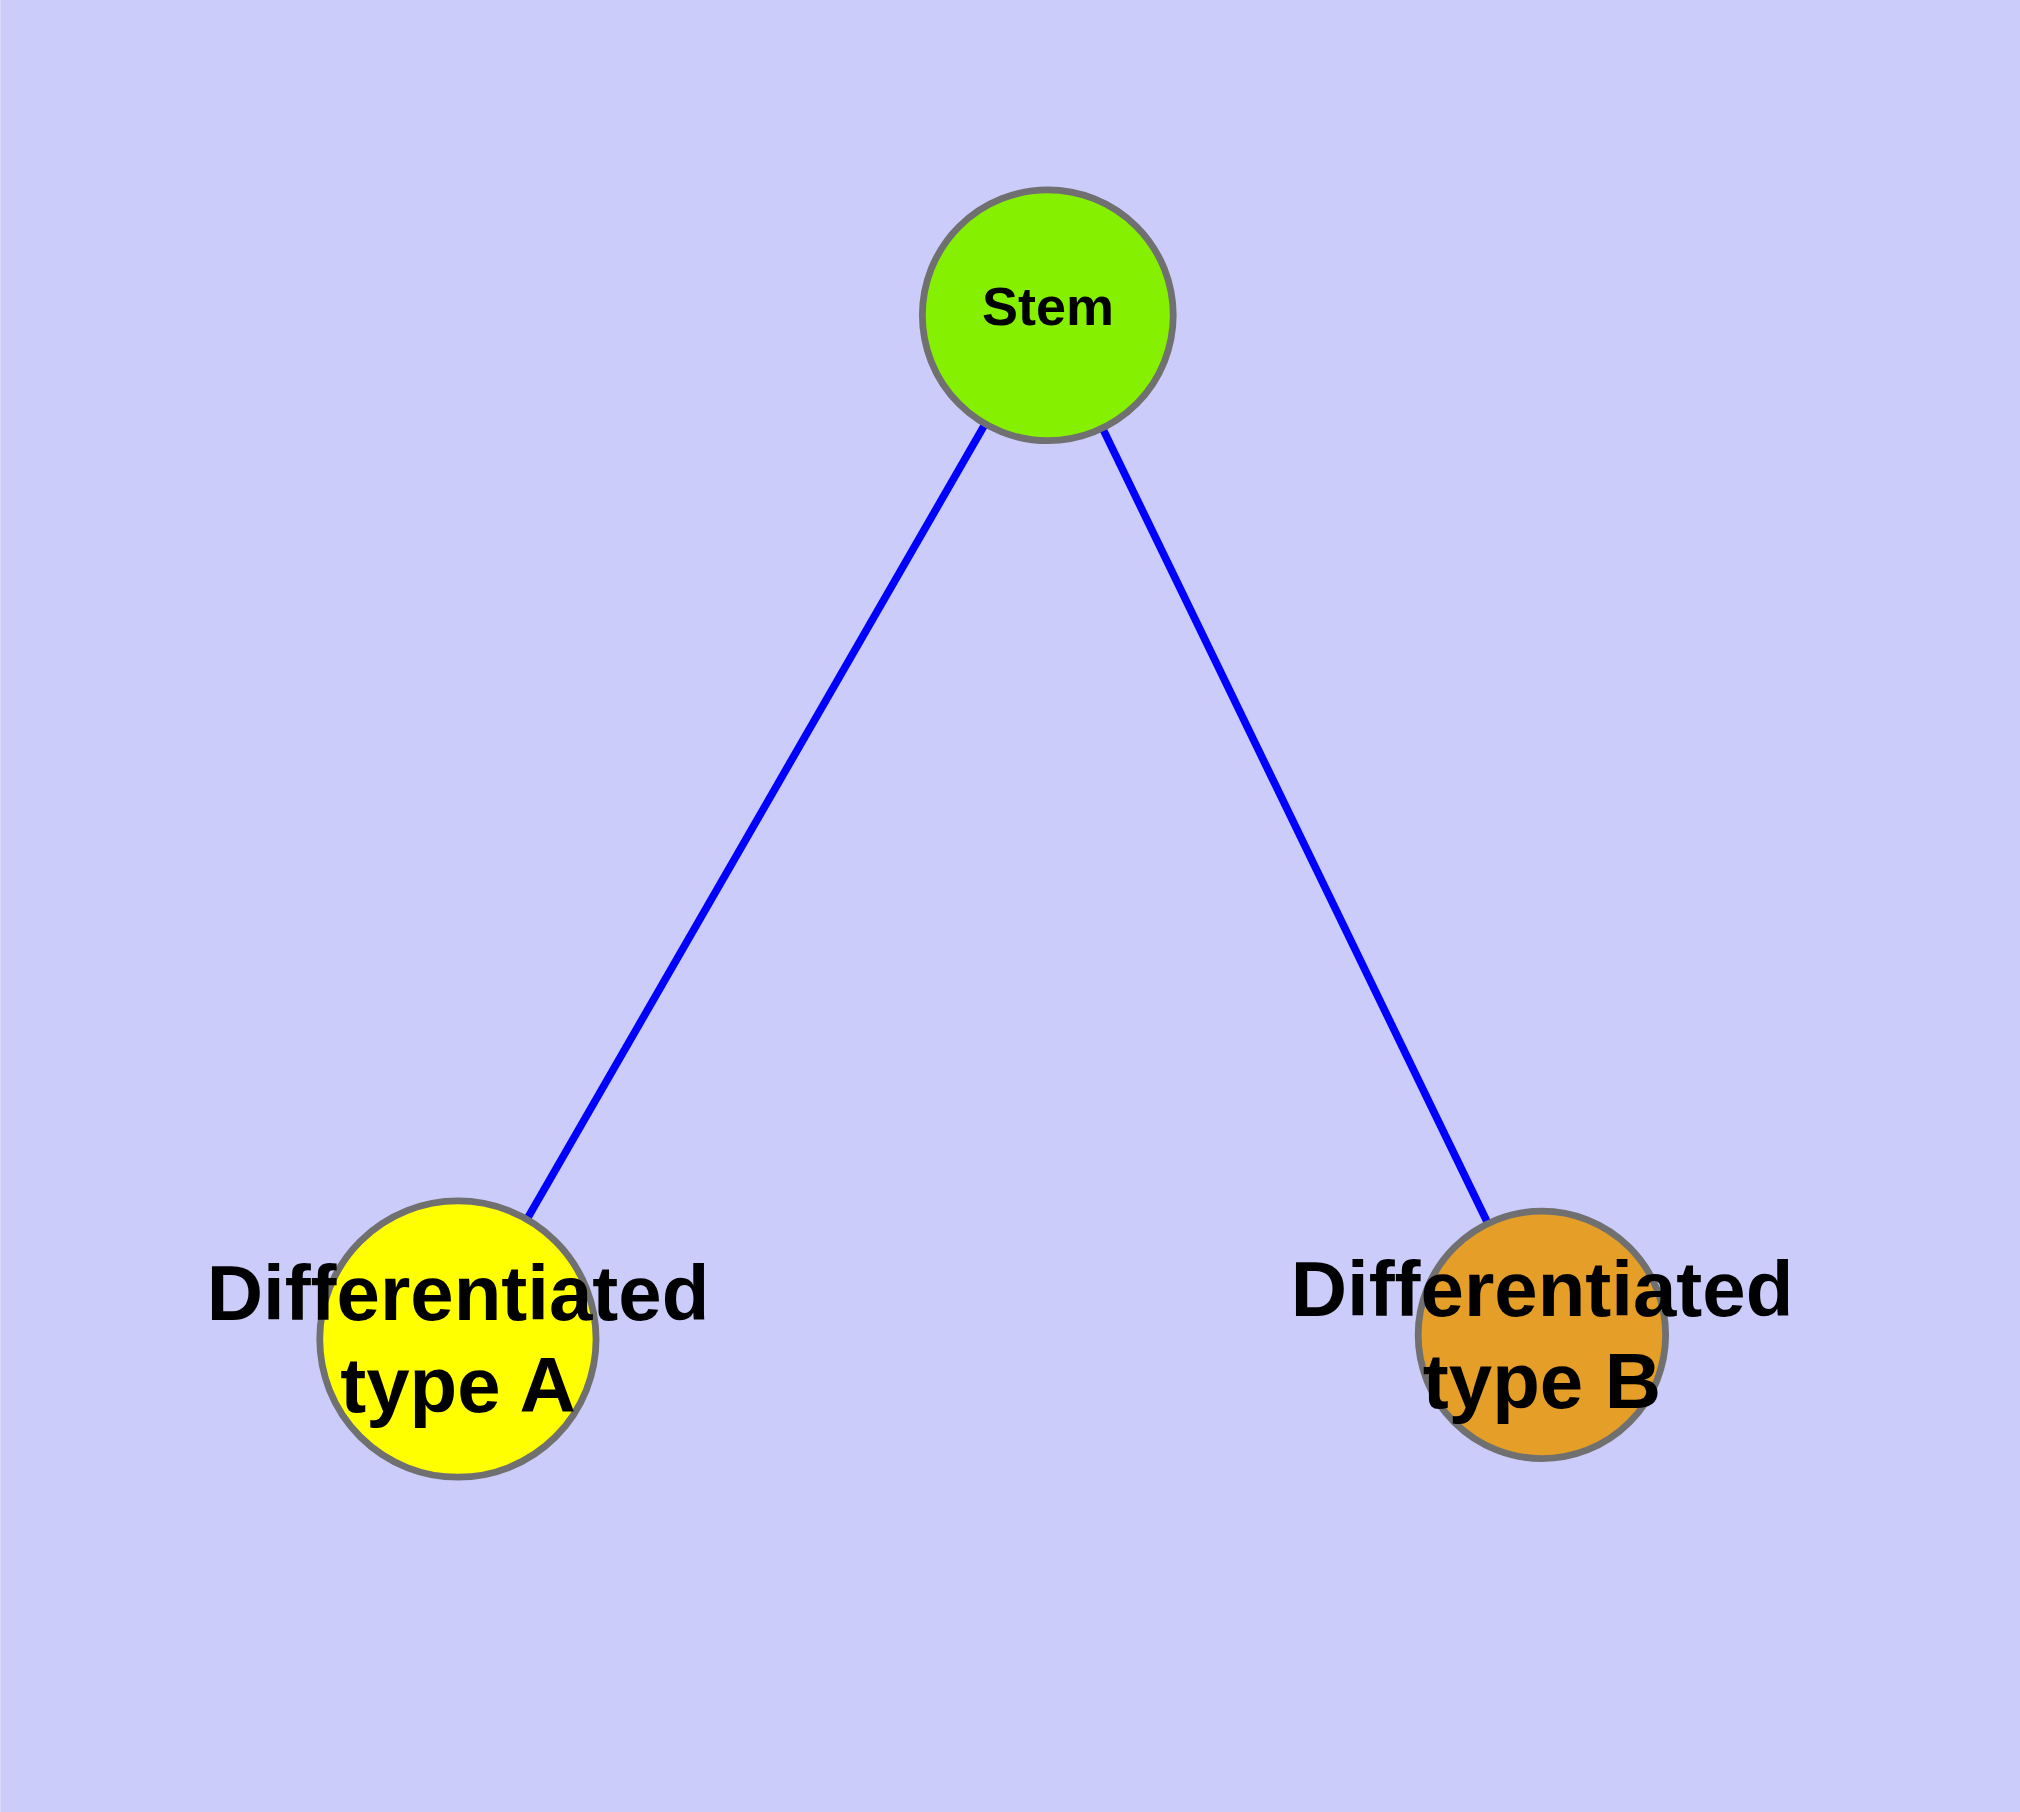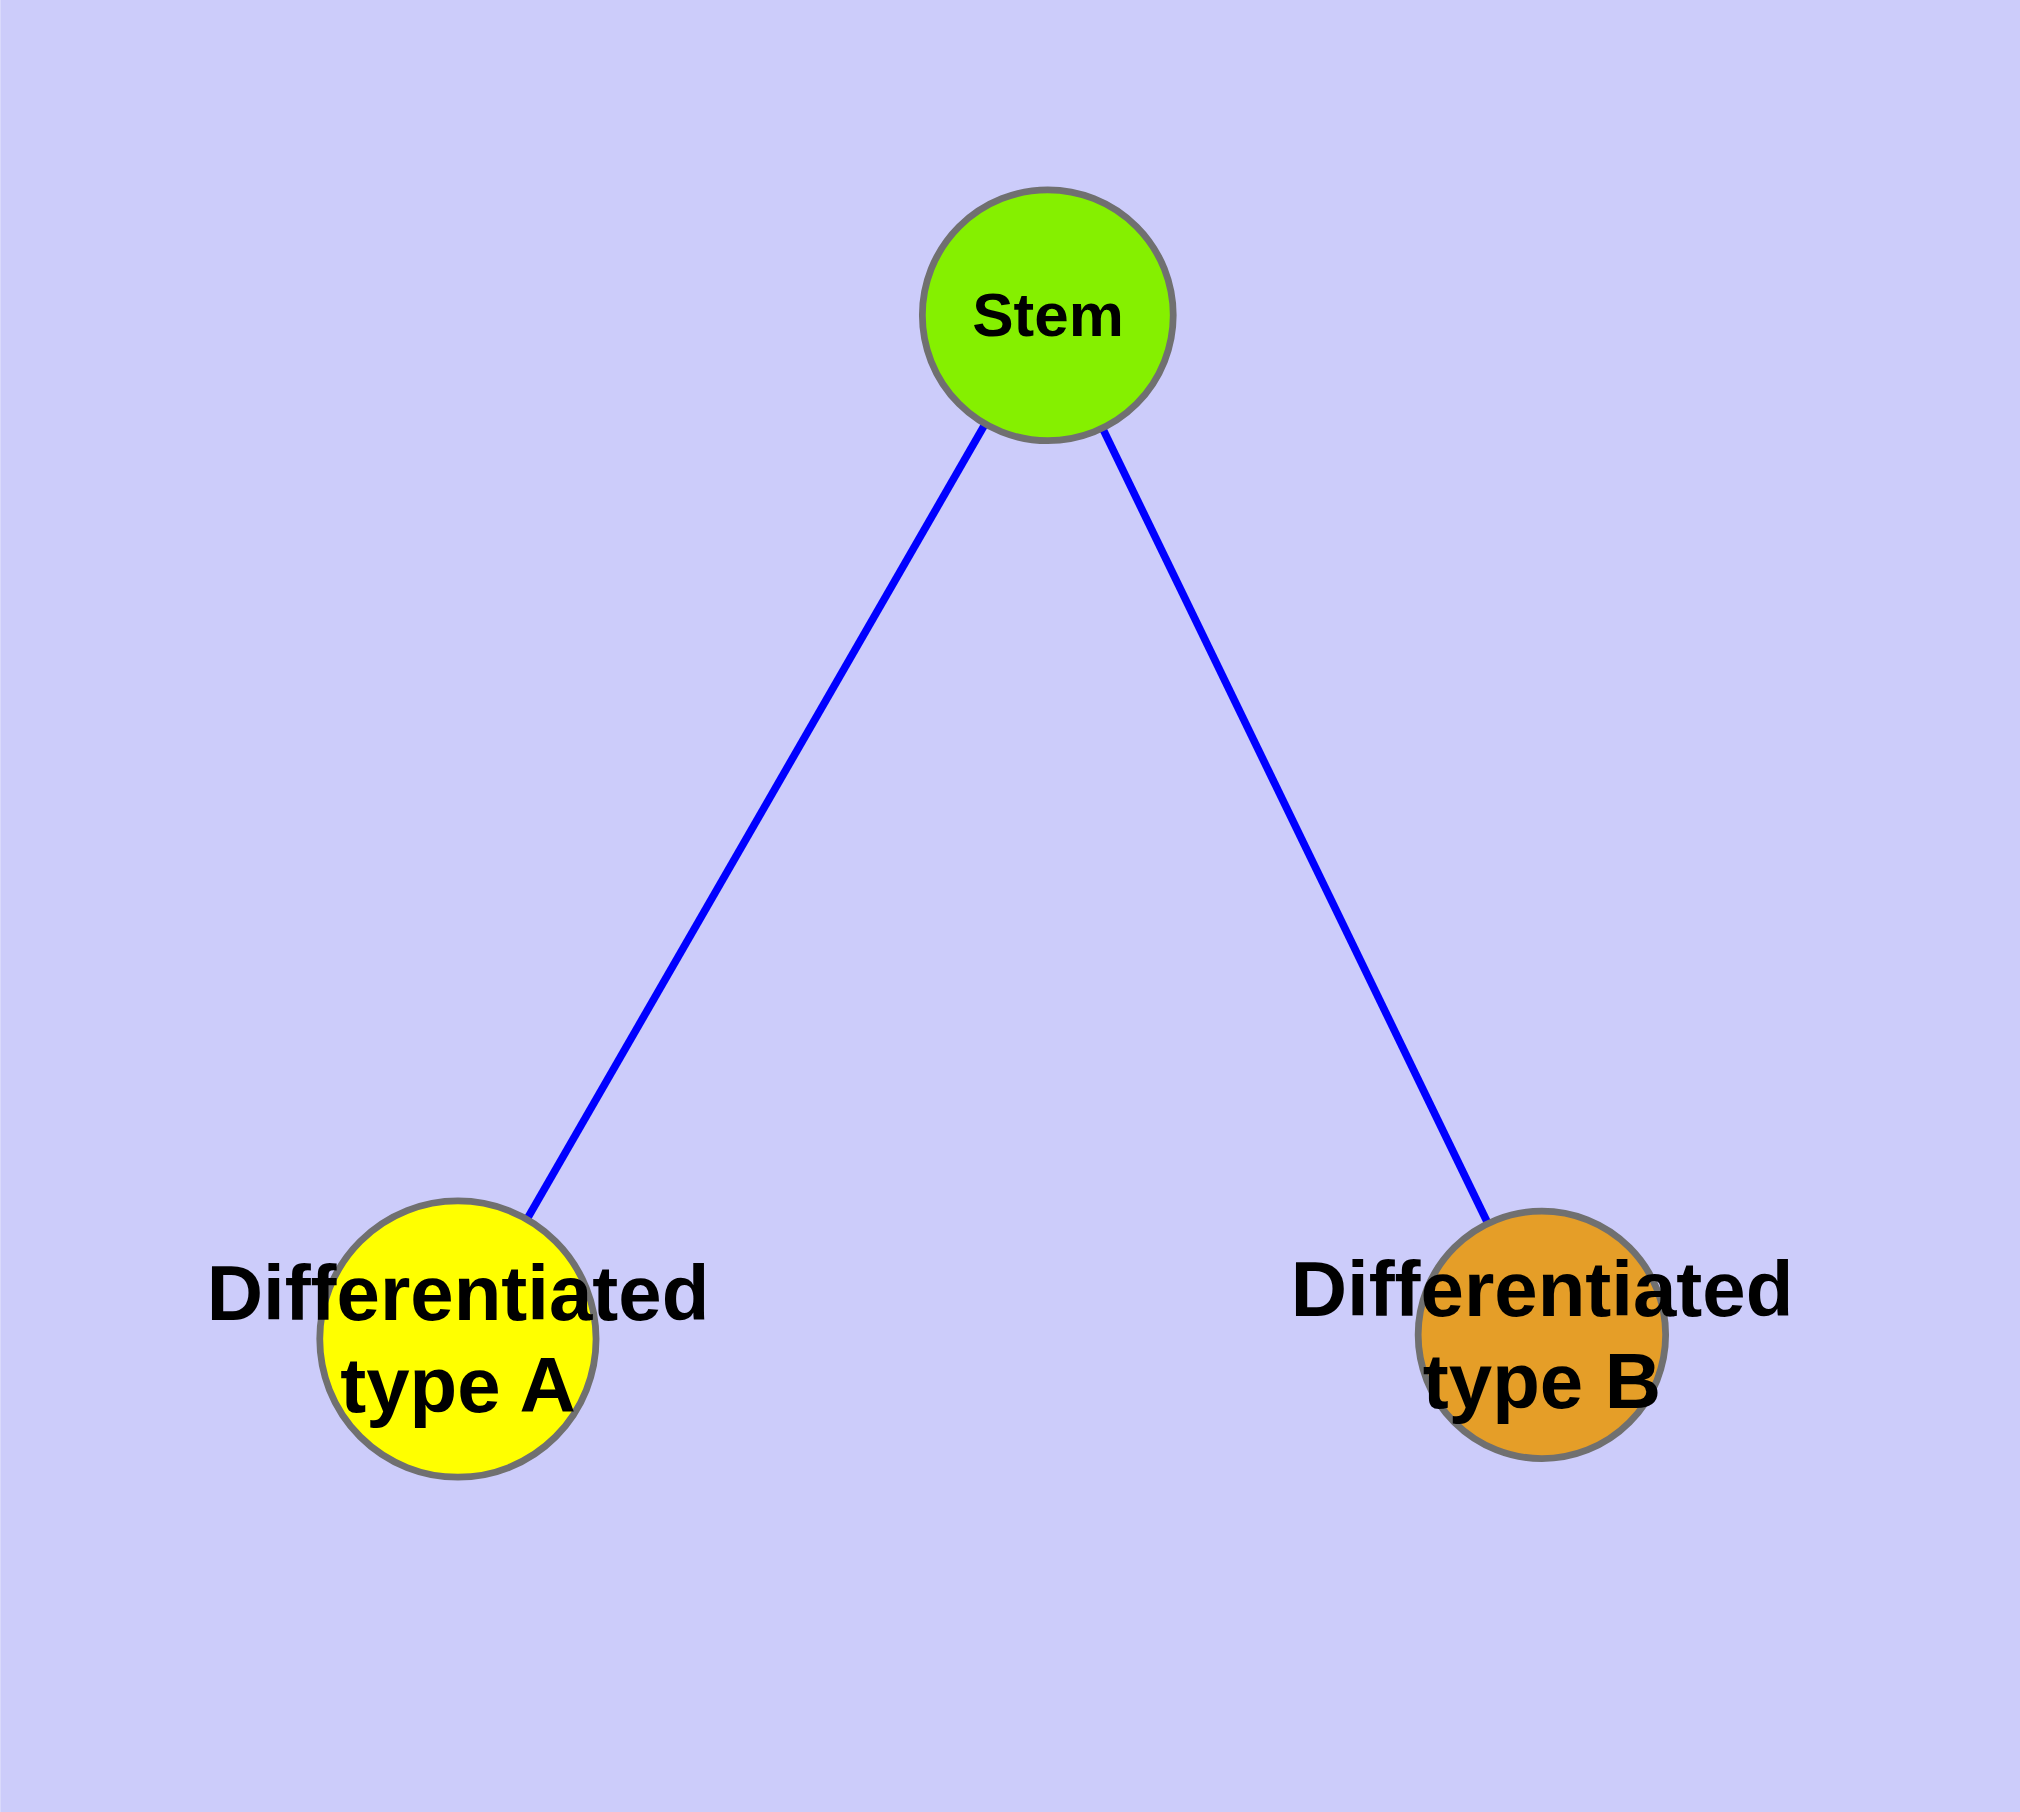--- a/index.html
+++ b/index.html
@@ -47,21 +47,21 @@
         <line x1="1300.5440310951415" y1="505.1843386062694" x2="1755.3281855412795" y2="1443.6154497532748" stroke="#0000ff" stroke-width="9" stroke-linecap="butt"></line>
       </g>
     <g id="node-layer">
         <circle cx="1236" cy="372" r="148" fill="#85f000" stroke="#707070" stroke-width="8"></circle>
         <circle cx="540" cy="1580" r="163" fill="#ffff00" stroke="#707070" stroke-width="8"></circle>
         <circle cx="1819" cy="1575" r="146" fill="#e59e28" stroke="#707070" stroke-width="8"></circle>
       </g>
   </svg>
 
   <div id="label-layer">
-      <div class="node-label" style="left: 1048px; top: 315px; font-size: 62px; color: rgb(0, 0, 0);">Stem</div>
+      <div class="node-label" style="left: 1048px; top: 307px; font-size: 54px; color: rgb(0, 0, 0);">Stem</div>
       <div class="node-label" style="left: 458px; top: 1339px; font-size: 78px; color: rgb(0, 0, 0);">Differentiated
 type A</div>
       <div class="node-label" style="left: 1542px; top: 1335px; font-size: 78px; color: rgb(0, 0, 0);">Differentiated
 type B</div>
     </div>
 
 </div>
 
 
 </body></html>

